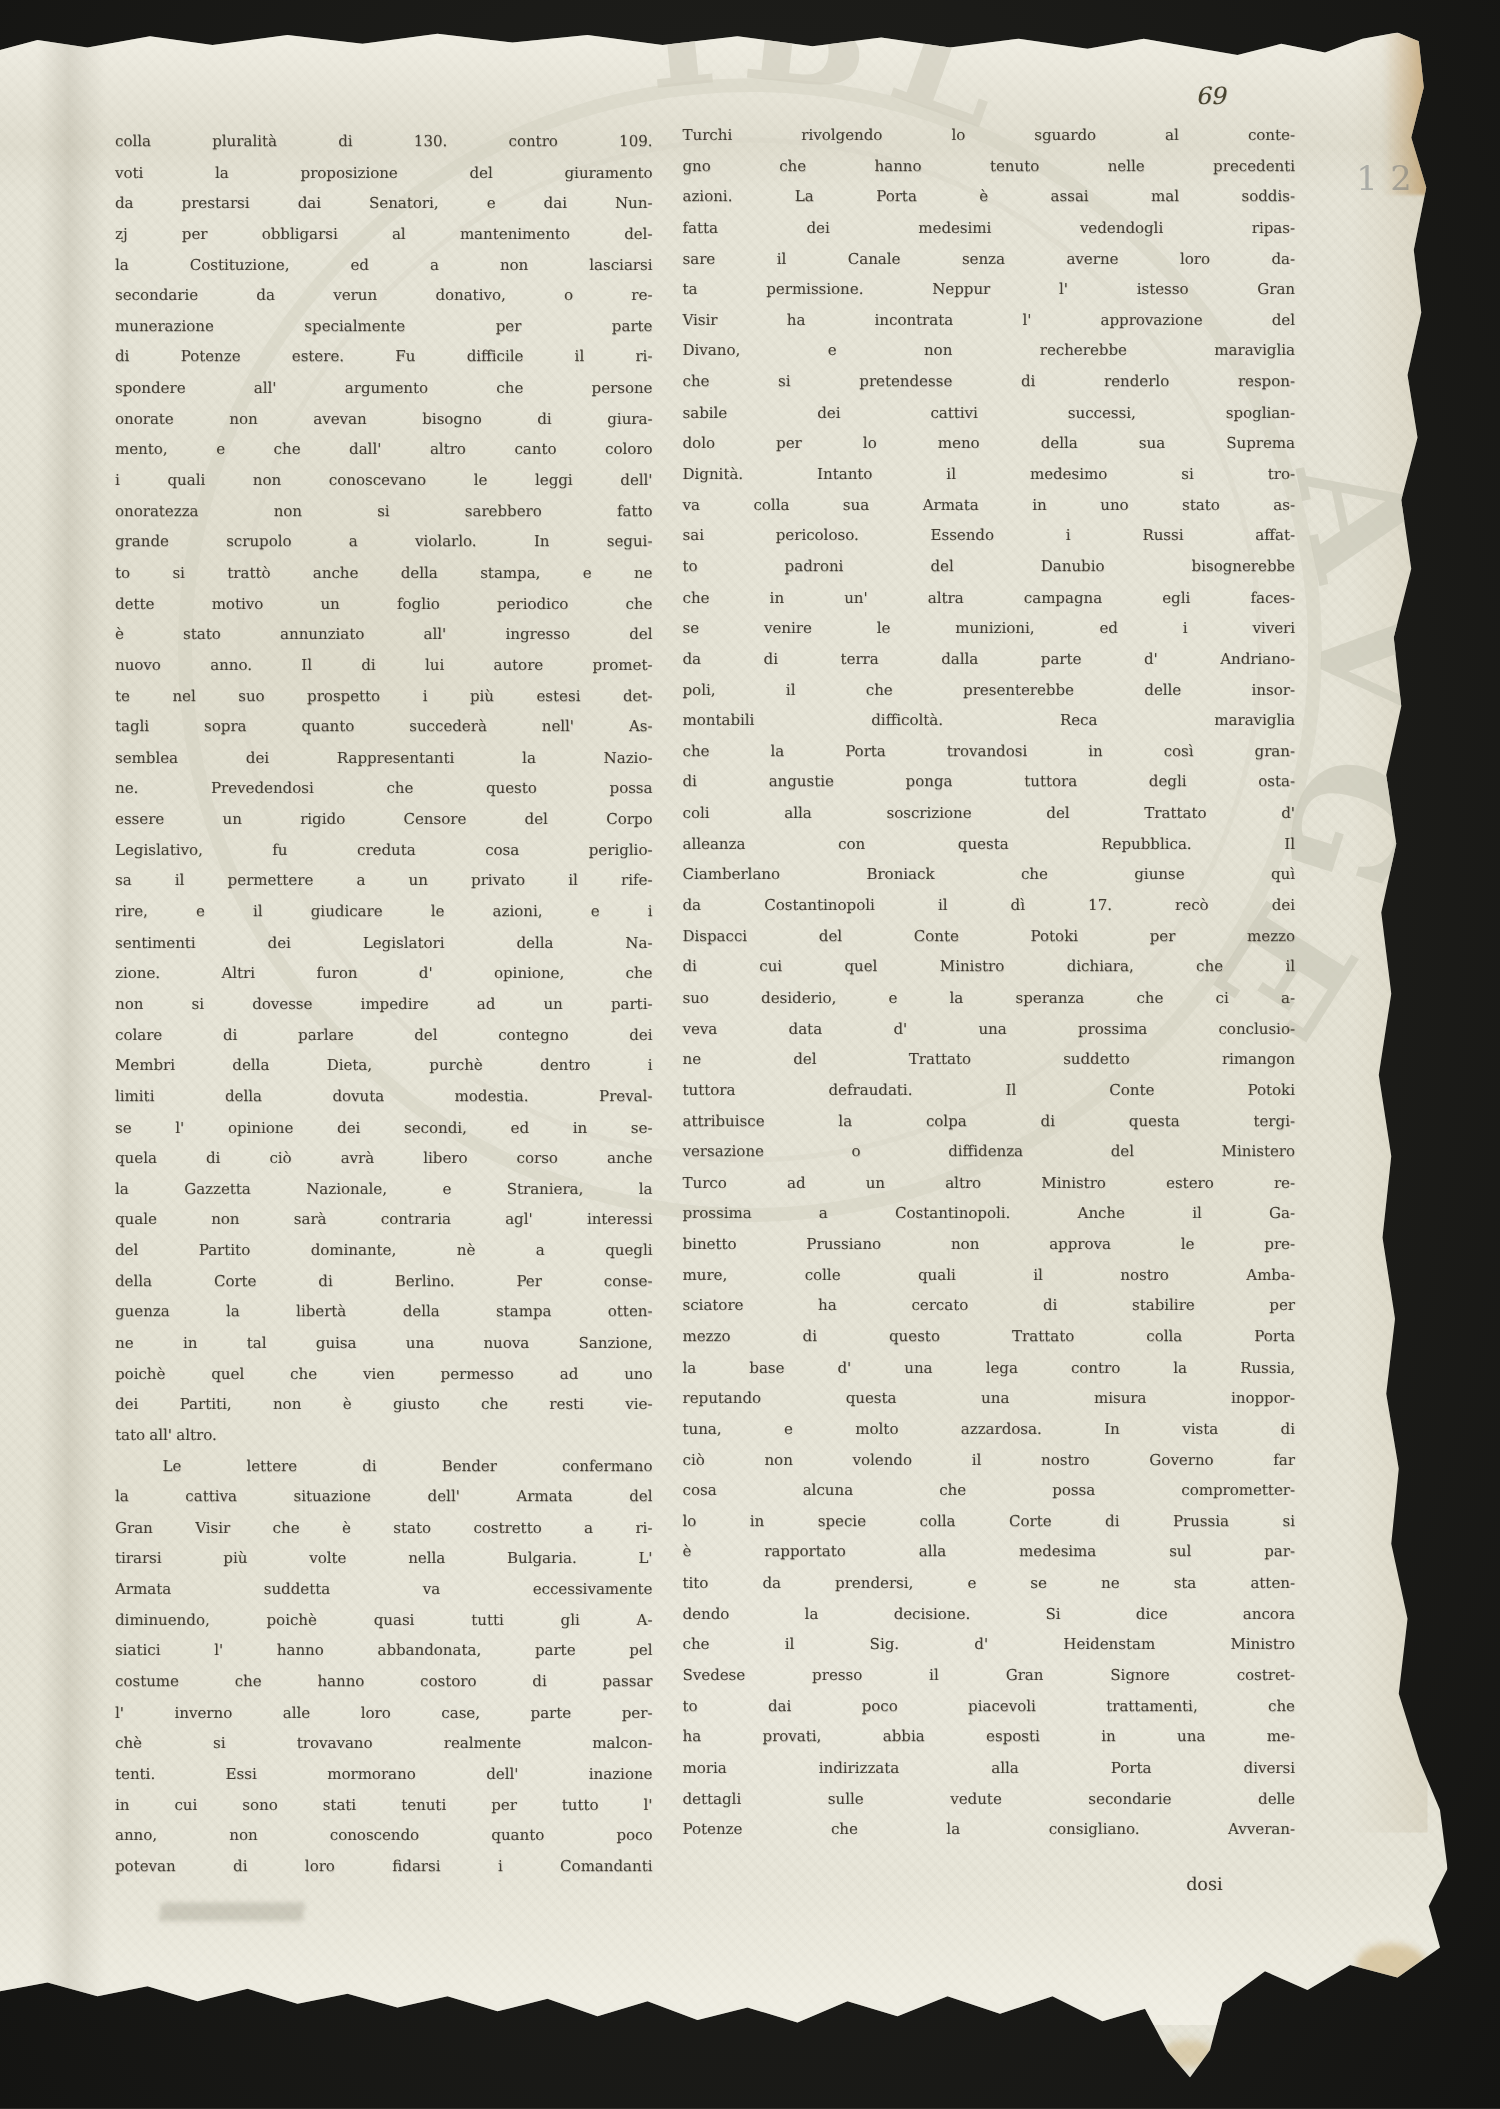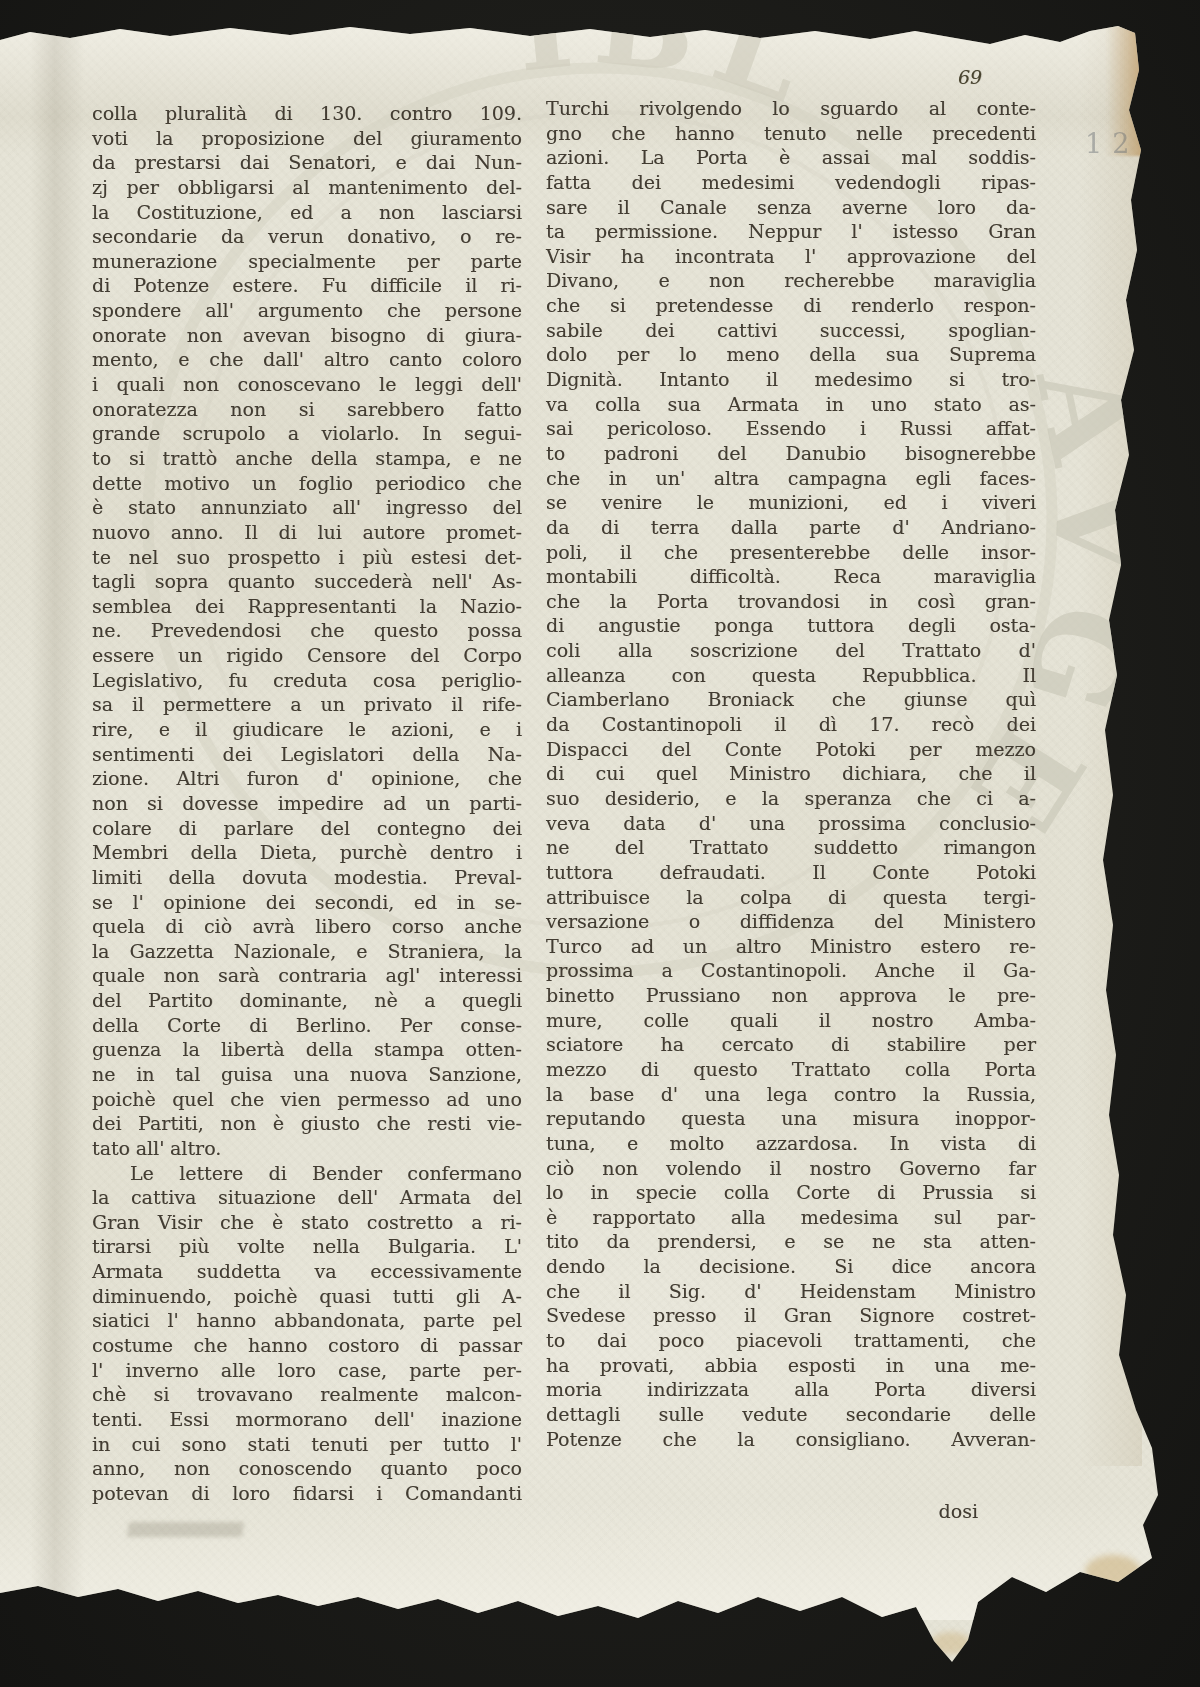--- a/index.html
+++ b/index.html
@@ -70,21 +70,21 @@
     position:absolute;left:1085px;top:1555px;width:56px;height:32px;border-radius:50%;
     background:rgba(186,146,74,0.38);filter:blur(3px);
   }
   .tan-spot-2{
     position:absolute;left:930px;top:1632px;width:42px;height:22px;border-radius:50%;
     background:rgba(200,170,110,0.4);filter:blur(3px);
   }
   .watermark{position:absolute;left:0;top:0;}
   .column{
     position:absolute;
-    font-size:19px;line-height:24.65px;
+    font-size:12px;line-height:24.65px;
     color:rgba(58,52,42,0.93);
     text-shadow:0.3px 0.3px 0.6px rgba(62,56,45,0.35);
     word-spacing:-0.4px;
   }
   .col-left{left:92px;top:101px;width:430px;}
   .col-right{left:546px;top:96px;width:490px;}
   .line{text-align:justify;text-align-last:justify;height:24.65px;overflow:visible;}
   .line.nojust{text-align-last:left;}
   .it{}
   .page-number{
@@ -93,21 +93,21 @@
     text-shadow:0.4px 0.4px 0.7px rgba(60,55,40,0.4);
   }
   .margin-stamp{
     position:absolute;left:1072px;top:128px;
     font-size:27px;letter-spacing:10px;color:rgba(96,102,110,0.42);
     filter:blur(0.4px);
     margin-left:13px;
   }
   .catchword{
     position:absolute;left:546px;top:1500px;width:490px;
-    font-size:19px;color:rgba(58,52,42,0.93);text-align:right;padding-right:58px;
+    font-size:14px;color:rgba(58,52,42,0.93);text-align:right;padding-right:58px;
     box-sizing:border-box;
     text-shadow:0.3px 0.3px 0.6px rgba(62,56,45,0.35);
   }
   .ink-smudge{
     position:absolute;left:128px;top:1522px;width:115px;height:15px;
     background:rgba(85,78,60,0.20);filter:blur(2px);transform:skewX(-8deg);
   }
 </style>
 </head>
 <body>
@@ -238,20 +238,21 @@
       <div class="line">Turco ad un altro Ministro estero re-</div>
       <div class="line">prossima a Costantinopoli. Anche il Ga-</div>
       <div class="line">binetto Prussiano non approva le pre-</div>
       <div class="line">mure, colle quali il nostro Amba-</div>
       <div class="line">sciatore ha cercato di stabilire per</div>
       <div class="line">mezzo di questo Trattato colla Porta</div>
       <div class="line">la base d' una lega contro la Russia,</div>
       <div class="line">reputando questa una misura inoppor-</div>
       <div class="line">tuna, e molto azzardosa. In vista di</div>
       <div class="line">ciò non volendo il nostro Governo far</div>
+      <div class="line">cosa alcuna che possa comprometter-</div>
       <div class="line">lo in specie colla Corte di Prussia si</div>
       <div class="line">è rapportato alla medesima sul par-</div>
       <div class="line">tito da prendersi, e se ne sta atten-</div>
       <div class="line">dendo la decisione. Si dice ancora</div>
       <div class="line">che il Sig. d' Heidenstam Ministro</div>
       <div class="line">Svedese presso il Gran Signore costret-</div>
       <div class="line">to dai poco piacevoli trattamenti, che</div>
       <div class="line">ha provati, abbia esposti in una me-</div>
       <div class="line">moria indirizzata alla Porta diversi</div>
       <div class="line">dettagli sulle vedute secondarie delle</div>

